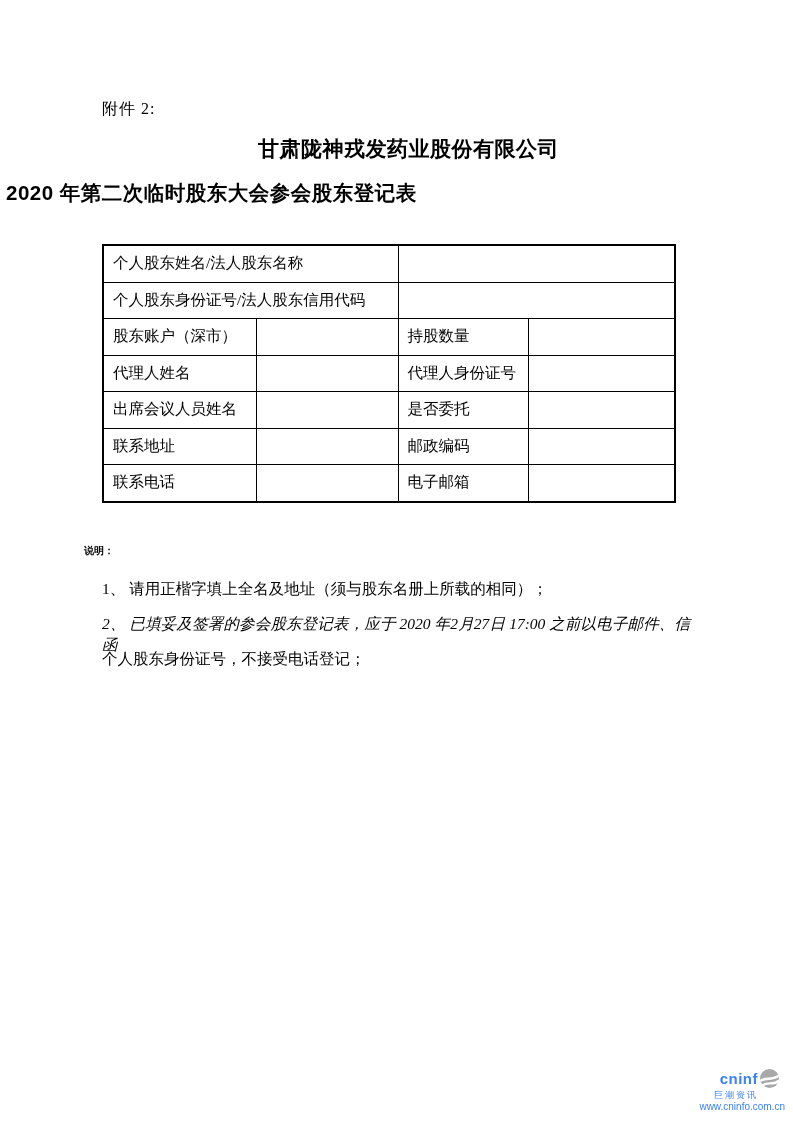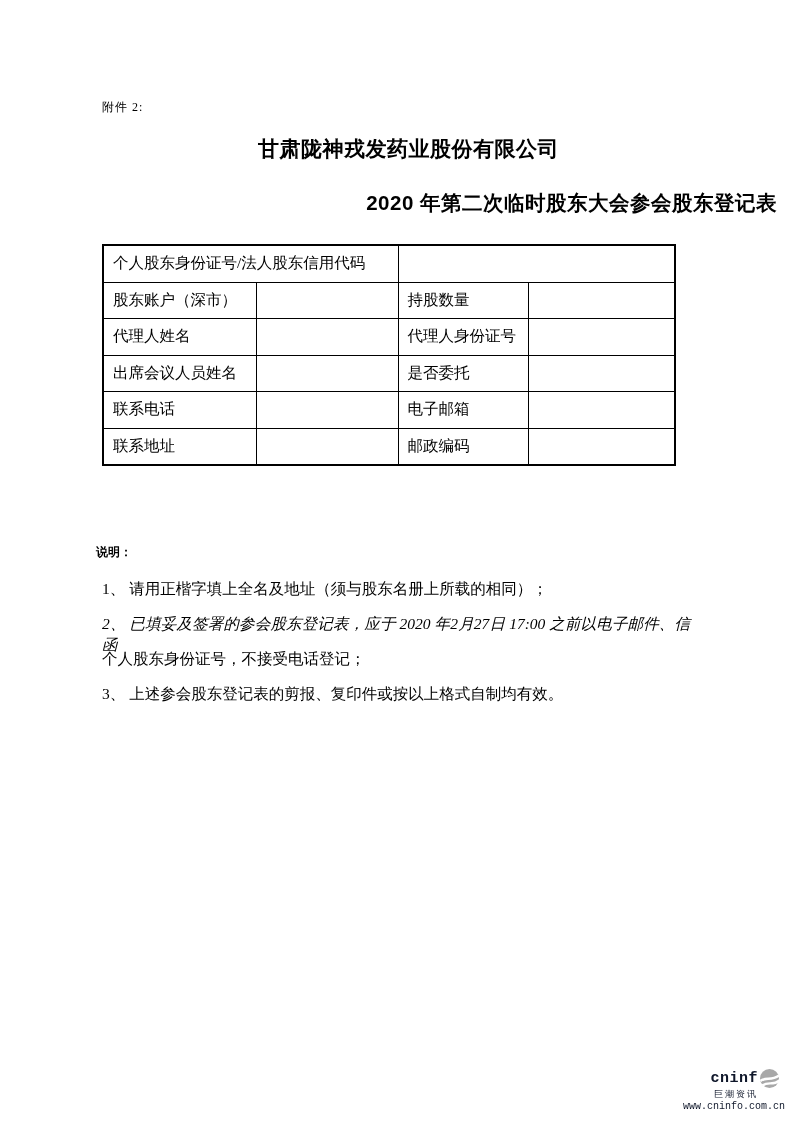--- a/index.html
+++ b/index.html
@@ -13,43 +13,43 @@
     height: 1122px;
     background: #ffffff;
     color: #000000;
     font-family: "Liberation Serif", "DejaVu Serif", serif;
     overflow: hidden;
   }
   .attachment-label {
     position: absolute;
     left: 102px;
     top: 99px;
-    font-size: 12px;
+    font-size: 16px;
     letter-spacing: 1px;
   }
   .doc-title {
     position: absolute;
     left: 0;
     right: 0;
     top: 135px;
     margin: 0;
     text-align: center;
     font-family: "Liberation Sans", "DejaVu Sans", sans-serif;
     font-weight: bold;
     font-size: 21px;
     letter-spacing: 0.5px;
     padding-left: 24px;
   }
   .doc-subtitle {
     position: absolute;
     left: 0;
     right: 0;
     top: 173px;
-    margin: 16px;
-    text-align: right;
+    margin: 6px;
+    text-align: left;
     font-family: "Liberation Sans", "DejaVu Sans", sans-serif;
     font-weight: bold;
     font-size: 20.5px;
     letter-spacing: 0.5px;
   }
   table.reg-table {
     position: absolute;
     left: 102px;
     top: 244px;
     width: 572px;
@@ -61,25 +61,25 @@
     border: 1px solid #000000;
     height: 35.5px;
     padding: 0 4px 0 9px;
     vertical-align: middle;
     font-size: 15.5px;
     white-space: nowrap;
     overflow: hidden;
   }
   .notes-heading {
     position: absolute;
-    left: 96px;
+    left: 84px;
     top: 544px;
     font-family: "Liberation Sans", "DejaVu Sans", sans-serif;
     font-weight: bold;
-    font-size: 12px;
+    font-size: 10px;
   }
   .note-line {
     position: absolute;
     left: 102px;
     width: 588px;
     font-size: 15.5px;
     white-space: nowrap;
   }
   .note-1 { top: 579px; }
   .note-2a {
@@ -90,22 +90,22 @@
     font-style: italic;
   }
   .note-2b { top: 649px; }
   .note-3 { top: 684px; }
   .watermark {
     position: absolute;
     right: 5px;
     top: 1068px;
     width: 120px;
     text-align: right;
-    color: #0f172a;
-    font-family: Liberation Mono, monospace;
+    color: #3b82f6;
+    font-family: Liberation Sans, sans-serif;
     line-height: 1;
   }
   .wm-top {
     display: flex;
     align-items: center;
     justify-content: flex-end;
     gap: 1px;
     padding-right: 8px;
   }
   .wm-cninf {
@@ -139,20 +139,24 @@
 
   <table class="reg-table">
     <colgroup>
       <col style="width:153px">
       <col style="width:142px">
       <col style="width:130px">
       <col style="width:147px">
     </colgroup>
     <tbody>
       <tr>
+        <td colspan="2">个人股东姓名/法人股东名称</td>
+        <td colspan="2"></td>
+      </tr>
+      <tr>
         <td colspan="2">个人股东身份证号/法人股东信用代码</td>
         <td colspan="2"></td>
       </tr>
       <tr>
         <td>股东账户（深市）</td>
         <td></td>
         <td>持股数量</td>
         <td></td>
       </tr>
       <tr>
@@ -161,39 +165,38 @@
         <td>代理人身份证号</td>
         <td></td>
       </tr>
       <tr>
         <td>出席会议人员姓名</td>
         <td></td>
         <td>是否委托</td>
         <td></td>
       </tr>
       <tr>
+        <td>联系地址</td>
+        <td></td>
+        <td>邮政编码</td>
+        <td></td>
+      </tr>
+      <tr>
         <td>联系电话</td>
         <td></td>
         <td>电子邮箱</td>
-        <td></td>
-      </tr>
-      <tr>
-        <td>联系地址</td>
-        <td></td>
-        <td>邮政编码</td>
         <td></td>
       </tr>
     </tbody>
   </table>
 
   <div class="notes-heading">说明：</div>
   <div class="note-line note-1">1、 请用正楷字填上全名及地址（须与股东名册上所载的相同）；</div>
   <div class="note-line note-2a">2、 已填妥及签署的参会股东登记表，应于 2020 年2月27日 17:00 之前以电子邮件、信函</div>
   <div class="note-line note-2b">个人股东身份证号，不接受电话登记；</div>
-  <div class="note-line note-3">3、 上述参会股东登记表的剪报、复印件或按以上格式自制均有效。</div>
 
   <div class="watermark">
     <div class="wm-top">
       <span class="wm-cninf">cninf</span>
       <svg class="wm-swirl" width="21" height="21" viewBox="0 0 21 21">
         <circle cx="10.5" cy="10.5" r="9.5" fill="#a8a8a8"></circle>
         <path d="M1.5 13 C 7 8.5, 12 13.5, 20 7.5" stroke="#ffffff" stroke-width="2.4" fill="none"></path>
         <path d="M3.5 17.5 C 9 13, 14 18, 20.5 12.5" stroke="#ffffff" stroke-width="2.4" fill="none"></path>
       </svg>
     </div>

